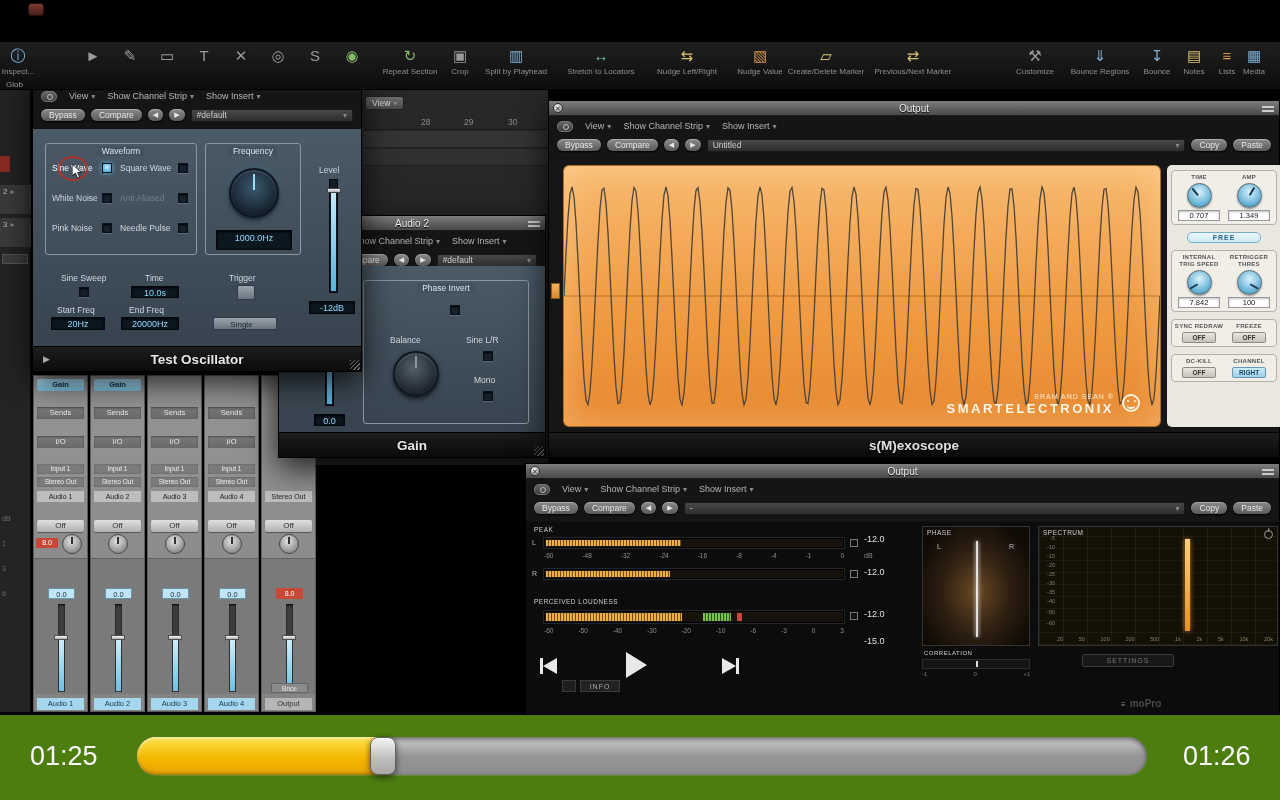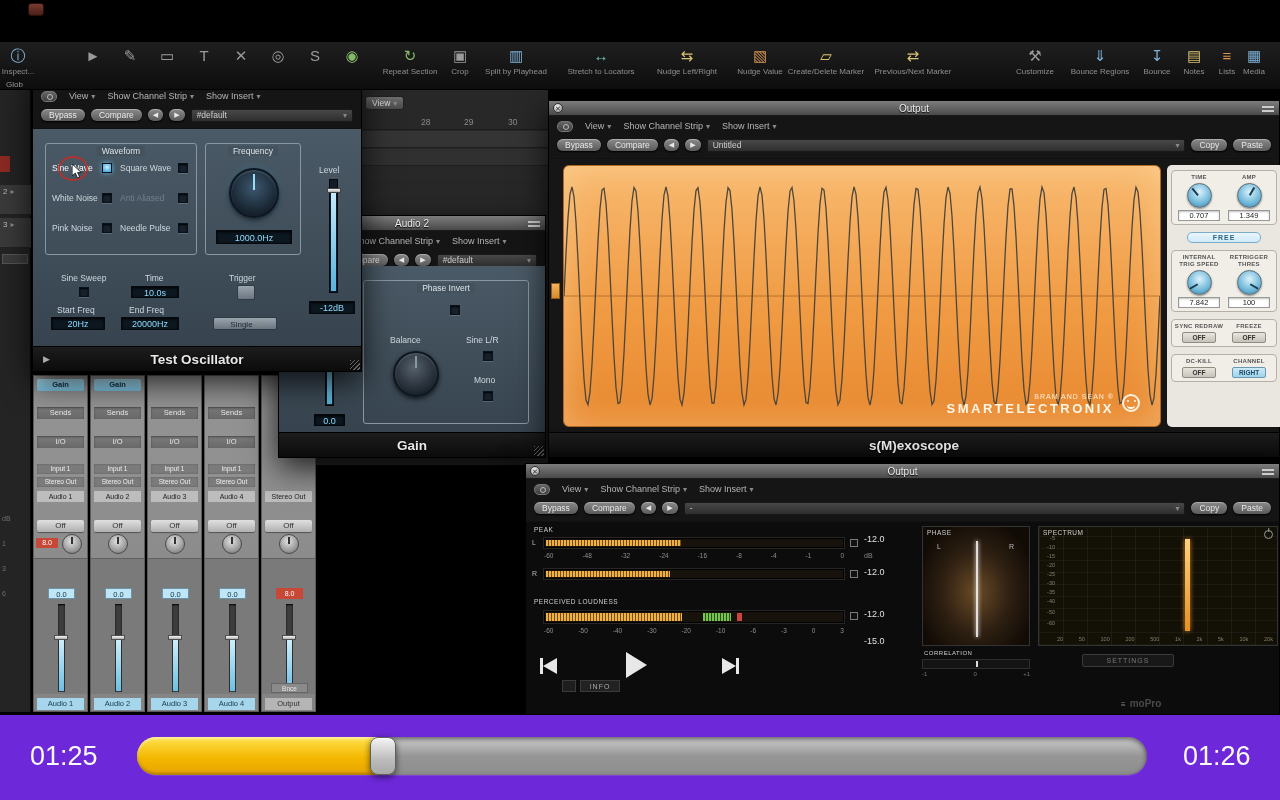--- a/index.html
+++ b/index.html
@@ -428,21 +428,21 @@
         <span class="plabel" style="left:74px;top:79px;">Needle Pulse</span>
         <div class="cb" style="left:132px;top:79px;"></div>
         <div class="annot" style="left:12px;top:12px;width:30px;height:25px;"></div>
         <svg class="cursor" style="left:26px;top:20px;" viewBox="0 0 10 14">
             <path d="M0 0 L0 11 L3 8.5 L5 13 L7 12 L5 8 L8.5 8 Z" fill="#fff" stroke="#000" stroke-width="0.7"></path>
           </svg>
       </div>
       <div class="gbox" style="left:172px;top:14px;width:96px;height:112px;">
         <span class="gtitle">Frequency</span>
         <div class="knob" style="left:23px;top:24px;width:50px;height:50px;"></div>
-        <div class="dval" style="left:10px;top:86px;width:76px;height:14px;line-height:14px;">1000.0Hz</div>
+        <div class="dval" style="left:10px;top:86px;width:76px;height:20px;line-height:14px;">1000.0Hz</div>
       </div>
       <span class="plabel" style="left:286px;top:36px;">Level</span>
       <div class="vslide" style="left:296px;top:50px;height:114px;">
           <div class="vfill" style="height:90%;"></div>
           <div class="vhandle" style="top:7%;"></div>
         </div>
       <div class="dval" style="left:276px;top:172px;width:46px;height:13px;line-height:13px;">-12dB</div>
       <span class="plabel" style="left:28px;top:144px;">Sine Sweep</span>
       <div class="cb" style="left:46px;top:158px;"></div>
       <span class="plabel" style="left:112px;top:144px;">Time</span>
@@ -680,21 +680,21 @@
           <div class="triR"></div>
           <div class="tbar3"></div>
         </div>
       <div class="settingsbtn" style="left:556px;top:132px;width:92px;height:13px;">SETTINGS</div>
       <div class="chip1" style="left:36px;top:158px;width:14px;height:12px;"></div>
       <div class="chipinfo" style="left:54px;top:158px;width:40px;height:12px;">INFO</div>
       <div class="wmark" style="left:592px;top:176px;"><span class="dv" style="margin-right:4px;">≡</span><span>moPro</span></div>
     </div>
   </div>
 
-  <div class="abs" style="left:0;top:715px;width:1280px;height:85px;background:#6d28d9;z-index:10;">
+  <div class="abs" style="left:0;top:715px;width:1280px;height:85px;background:#4d7c0f;z-index:10;">
     <div class="ptime" style="left:30px;">01:25</div>
     <div class="ptrack">
       <div class="pfill"></div>
       <div class="pthumb"></div>
     </div>
     <div class="ptime" style="left:1183px;">01:26</div>
   </div>
 
 </div>
 

